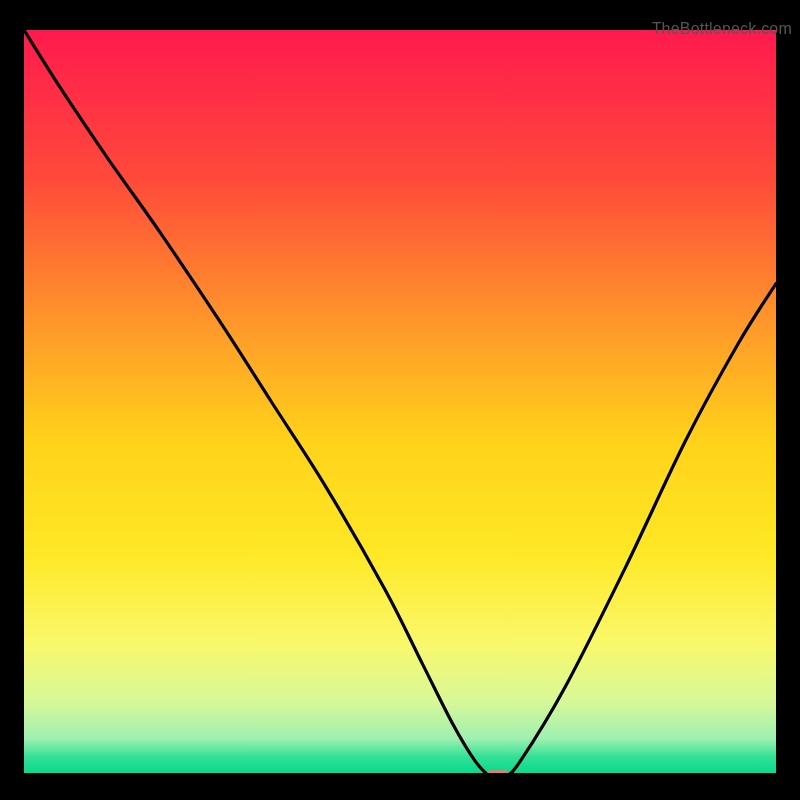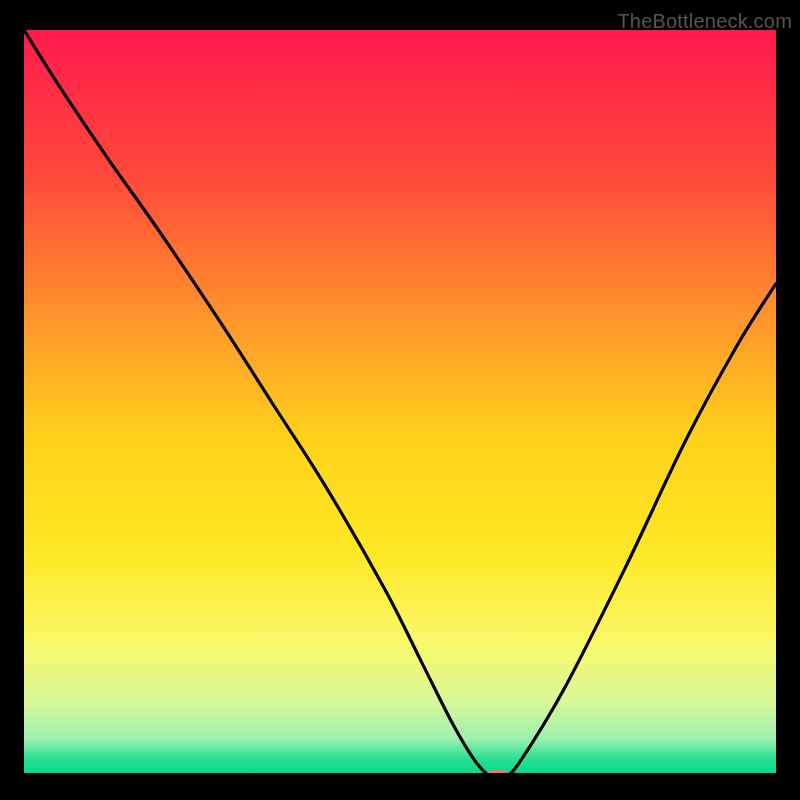--- a/index.html
+++ b/index.html
@@ -12,24 +12,24 @@
     font-family: Arial, Helvetica, sans-serif;
   }
   .container {
     position: relative;
     width: 800px;
     height: 800px;
     background: #000;
   }
   .watermark {
     position: absolute;
-    top: 10px;
+    top: 20px;
     right: 8px;
     color: #555;
-    font-size: 20px;
+    font-size: 16px;
     font-weight: 500;
     letter-spacing: 0.2px;
     z-index: 5;
   }
   .plot-area {
     position: absolute;
     left: 24px;
     top: 30px;
     width: 752px;
     height: 746px;

